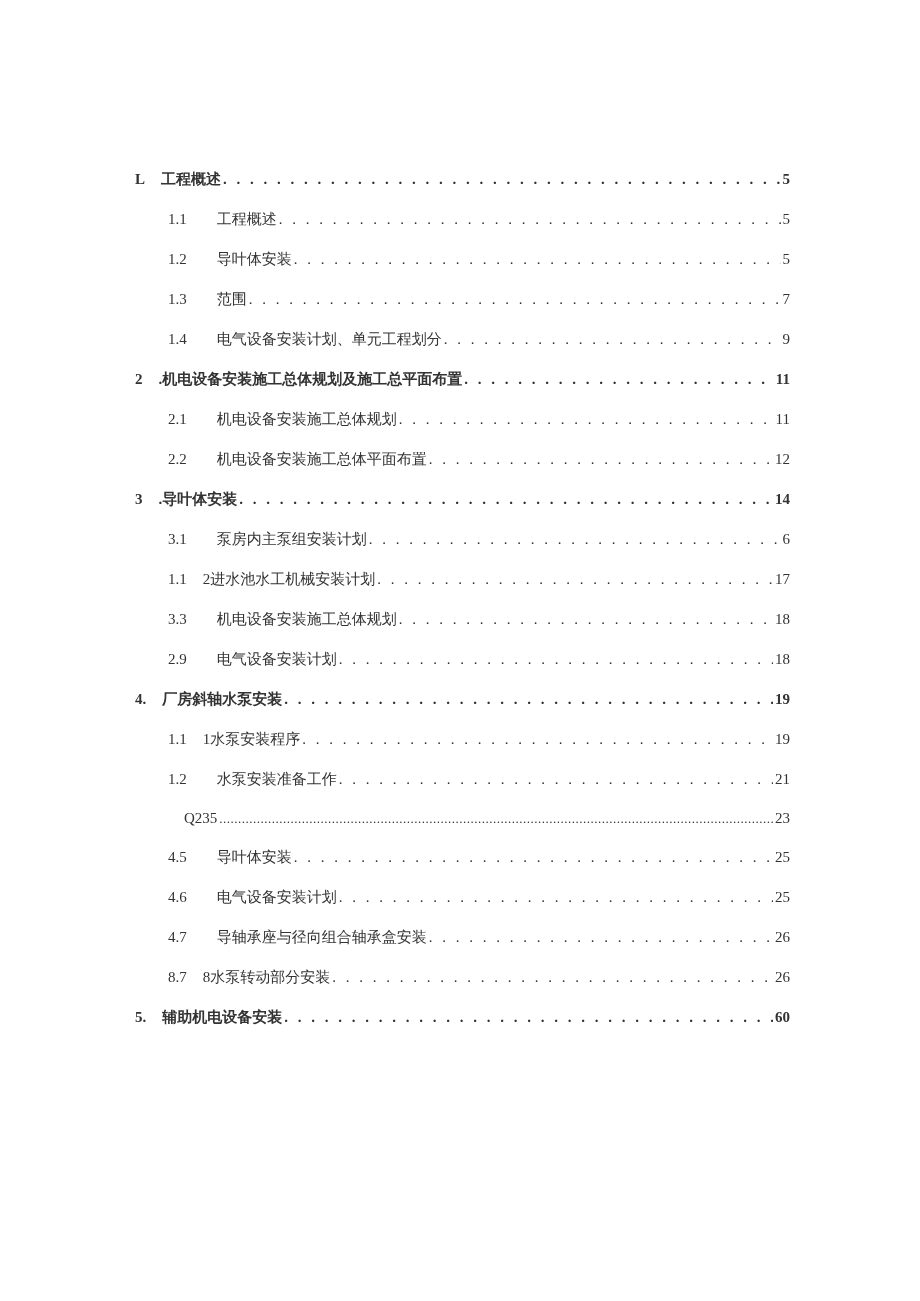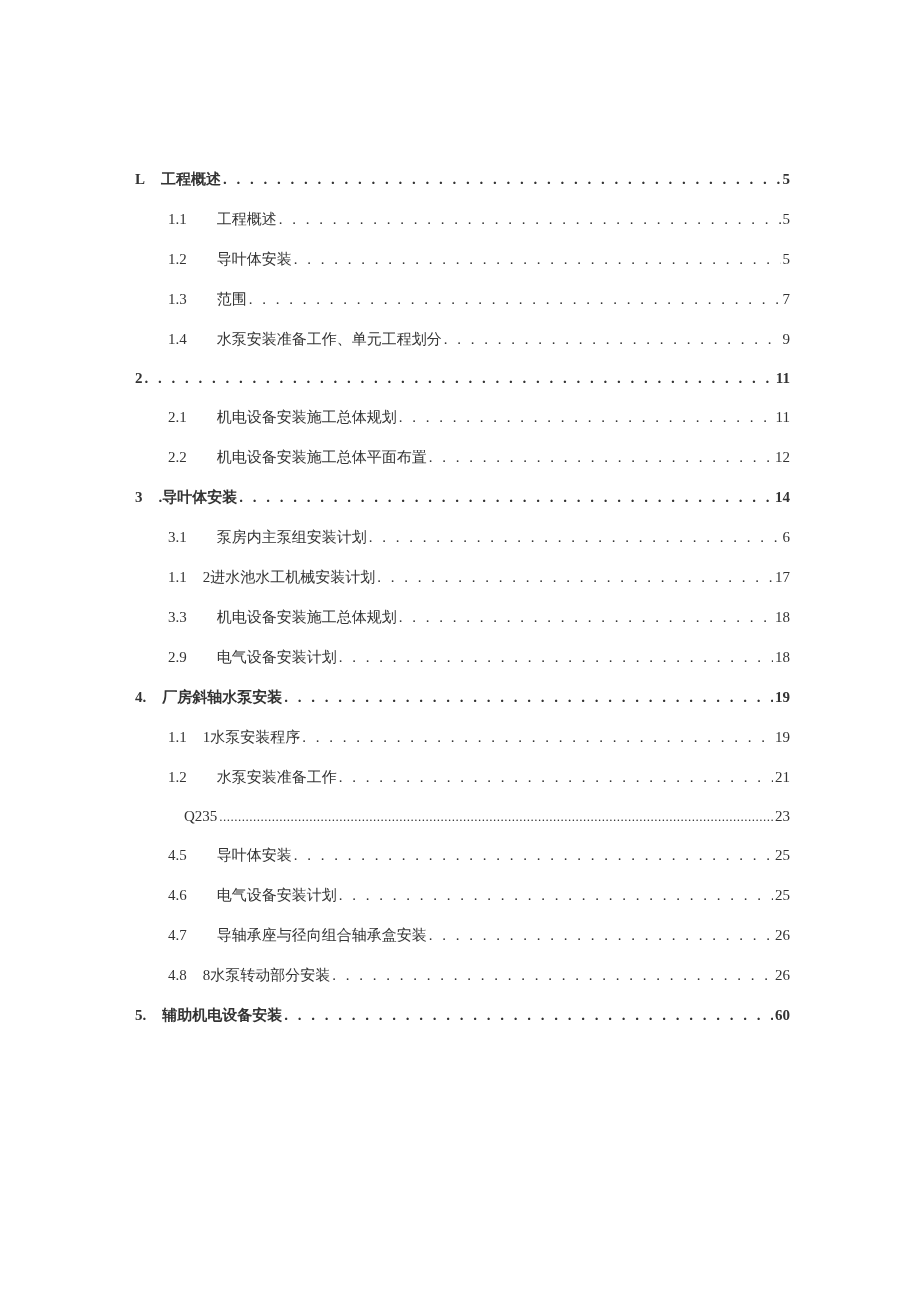--- a/index.html
+++ b/index.html
@@ -85,26 +85,27 @@
       <span class="toc-page normal">5</span>
     </div>
     <div class="toc-line level2">
       <span class="toc-num has-gap">1.3</span>
       <span class="toc-title">范围</span>
       <span class="toc-dots">. . . . . . . . . . . . . . . . . . . . . . . . . . . . . . . . . . . . . . . . . . . . . . . . . . . . . . . . . . . . . . . . . . . . . . . . . . . . . . . . . . . . . . . . . . . . . . . . . . . . . . . . . . . . . . . . . . . . . . . .</span>
       <span class="toc-page normal">7</span>
     </div>
     <div class="toc-line level2">
       <span class="toc-num has-gap">1.4</span>
-      <span class="toc-title">水泵安装准备工作、单元工程划分</span>
+      <span class="toc-title">电气设备安装计划、单元工程划分</span>
       <span class="toc-dots">. . . . . . . . . . . . . . . . . . . . . . . . . . . . . . . . . . . . . . . . . . . . . . . . . . . . . . . . . . . . . . . . . . . . . . . . . . . . . . . . . . . . . . . . . . . . . . . . . . . . . . . . . . . . . . . . . . . . . . . .</span>
       <span class="toc-page normal">9</span>
     </div>
     <div class="toc-line level1">
       <span class="toc-num">2</span>
+      <span class="toc-title">.机电设备安装施工总体规划及施工总平面布置</span>
       <span class="toc-dots">. . . . . . . . . . . . . . . . . . . . . . . . . . . . . . . . . . . . . . . . . . . . . . . . . . . . . . . . . . . . . . . . . . . . . . . . . . . . . . . . . . . . . . . . . . . . . . . . . . . . . . . . . . . . . . . . . . . . . . . .</span>
       <span class="toc-page">11</span>
     </div>
     <div class="toc-line level2">
       <span class="toc-num has-gap">2.1</span>
       <span class="toc-title">机电设备安装施工总体规划</span>
       <span class="toc-dots">. . . . . . . . . . . . . . . . . . . . . . . . . . . . . . . . . . . . . . . . . . . . . . . . . . . . . . . . . . . . . . . . . . . . . . . . . . . . . . . . . . . . . . . . . . . . . . . . . . . . . . . . . . . . . . . . . . . . . . . .</span>
       <span class="toc-page normal">11</span>
     </div>
     <div class="toc-line level2">
@@ -179,21 +180,21 @@
       <span class="toc-dots">. . . . . . . . . . . . . . . . . . . . . . . . . . . . . . . . . . . . . . . . . . . . . . . . . . . . . . . . . . . . . . . . . . . . . . . . . . . . . . . . . . . . . . . . . . . . . . . . . . . . . . . . . . . . . . . . . . . . . . . .</span>
       <span class="toc-page normal">25</span>
     </div>
     <div class="toc-line level2">
       <span class="toc-num has-gap">4.7</span>
       <span class="toc-title">导轴承座与径向组合轴承盒安装</span>
       <span class="toc-dots">. . . . . . . . . . . . . . . . . . . . . . . . . . . . . . . . . . . . . . . . . . . . . . . . . . . . . . . . . . . . . . . . . . . . . . . . . . . . . . . . . . . . . . . . . . . . . . . . . . . . . . . . . . . . . . . . . . . . . . . .</span>
       <span class="toc-page normal">26</span>
     </div>
     <div class="toc-line level2">
-      <span class="toc-num">4.8</span>
+      <span class="toc-num">8.7</span>
       <span class="toc-title"> 8水泵转动部分安装</span>
       <span class="toc-dots">. . . . . . . . . . . . . . . . . . . . . . . . . . . . . . . . . . . . . . . . . . . . . . . . . . . . . . . . . . . . . . . . . . . . . . . . . . . . . . . . . . . . . . . . . . . . . . . . . . . . . . . . . . . . . . . . . . . . . . . .</span>
       <span class="toc-page normal">26</span>
     </div>
     <div class="toc-line level1">
       <span class="toc-num">5.</span>
       <span class="toc-title">辅助机电设备安装</span>
       <span class="toc-dots">. . . . . . . . . . . . . . . . . . . . . . . . . . . . . . . . . . . . . . . . . . . . . . . . . . . . . . . . . . . . . . . . . . . . . . . . . . . . . . . . . . . . . . . . . . . . . . . . . . . . . . . . . . . . . . . . . . . . . . . .</span>
       <span class="toc-page">60</span>
     </div>

